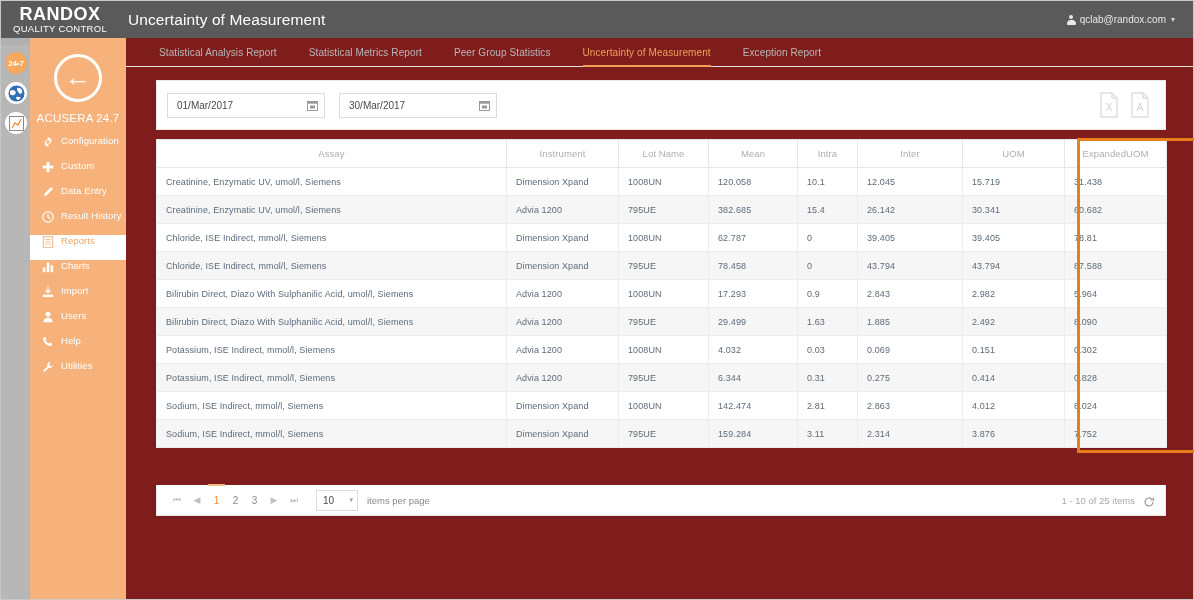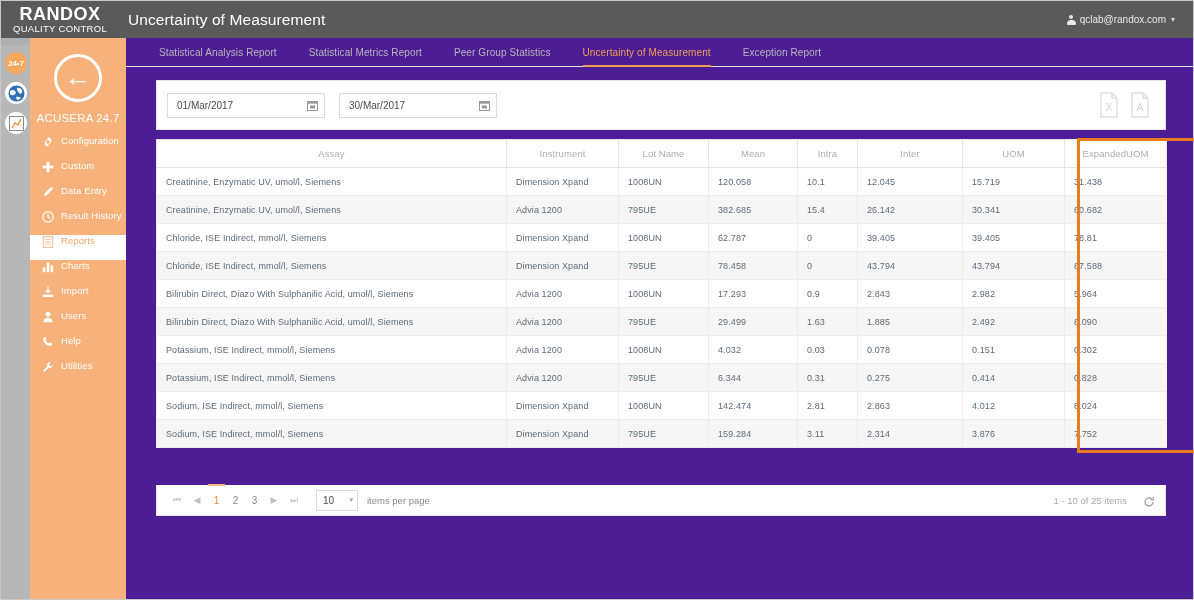--- a/index.html
+++ b/index.html
@@ -121,21 +121,21 @@
     width: 13px; height: 13px;
     display: flex; align-items: center; justify-content: center;
     flex-shrink: 0;
   }
   .nav-ico svg { display: block; }
 
   
   .content {
     position: absolute; left: 125px; top: 37px;
     width: 1067px; height: 561px;
-    background: #4c1d95;
+    background: #7f1d1d;
   }
   .tabs {
     position: absolute; left: 0; top: 0; width: 1067px; height: 29px;
     display: flex; align-items: center;
     border-bottom: 1px solid #e2e2e2;
     padding-left: 33px;
   }
   .tab {
     font-size: 10px; color: #b8b8b8; letter-spacing: 0.1px;
     margin-right: 32px; position: relative;
@@ -236,21 +236,21 @@
   }
   .pg-select {
     width: 42px; height: 21px; margin-left: 12px;
     border: 1px solid #dcdcdc; background: #ffffff;
     display: flex; align-items: center;
     padding: 0 4px 0 6px;
     font-size: 10px; color: #4a4a4a;
   }
   .pg-select .sel-caret { margin-left: auto; font-size: 7px; color: #999; }
   .pg-label { margin-left: 9px; font-size: 9.5px; color: #8a8a8a; text-align: right; }
-  .pg-right { margin-left: auto; display: flex; align-items: center; gap: 16px; }
+  .pg-right { margin-left: auto; display: flex; align-items: center; gap: 8px; }
   .pg-count { font-size: 9.5px; color: #a8a8a8; }
   .refresh-ico { width: 12px; height: 12px; color: #9a9a9a; }
 </style>
 </head>
 <body>
 
 <div class="app">
 
   <div class="topbar">
     <div class="logo-box">
@@ -519,21 +519,21 @@
             <td class="c-num">1.885</td>
             <td class="c-num">2.492</td>
             <td class="c-num">8.090</td>
           </tr>
           <tr class="odd">
             <td class="c-assay">Potassium, ISE Indirect, mmol/l, Siemens</td>
             <td class="c-inst">Advia 1200</td>
             <td class="c-lot">1008UN</td>
             <td class="c-num">4.032</td>
             <td class="c-num">0.03</td>
-            <td class="c-num">0.078</td>
+            <td class="c-num">0.069</td>
             <td class="c-num">0.151</td>
             <td class="c-num">0.302</td>
           </tr>
           <tr class="even">
             <td class="c-assay">Potassium, ISE Indirect, mmol/l, Siemens</td>
             <td class="c-inst">Advia 1200</td>
             <td class="c-lot">795UE</td>
             <td class="c-num">6.344</td>
             <td class="c-num">0.31</td>
             <td class="c-num">0.275</td>

